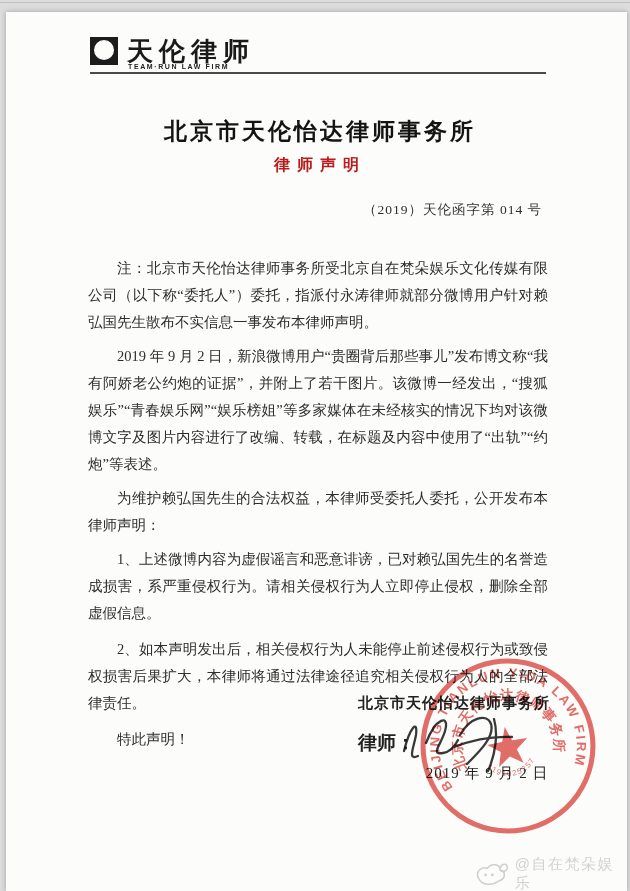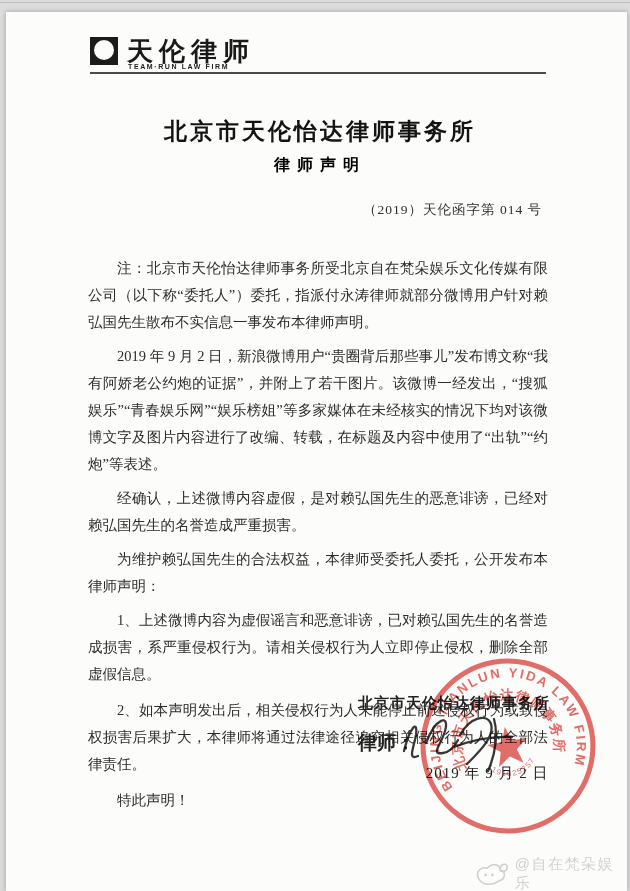--- a/index.html
+++ b/index.html
@@ -17,21 +17,21 @@
     box-shadow:0 0 5px rgba(0,0,0,.28);
   }
   
   .logo-square { position:absolute; left:84px; top:25px; width:28px; height:28px; background:#1c1c1c; }
   .logo-square .circle { position:absolute; left:4px; top:3px; width:20px; height:20px; border-radius:50%; background:#fcfcfa; }
   .logo-cn { position:absolute; left:121px; top:22px; font-size:26px; font-weight:bold; color:#1a1a1a; letter-spacing:6px; }
   .logo-en { position:absolute; left:122px; top:51px; font-size:7px; font-weight:bold; color:#222; letter-spacing:1.6px; font-family:"Liberation Sans","DejaVu Sans",sans-serif; }
   .head-rule { position:absolute; left:84px; top:60px; width:456px; height:2px; background:#4a4a4a; }
   
   .doc-title { position:absolute; left:84px; top:104px; width:460px; text-align:center; font-size:23px; font-weight:bold; color:#141414; letter-spacing:3px; }
-  .doc-subtitle { position:absolute; left:84px; top:143px; width:460px; text-align:center; font-size:16px; font-weight:bold; color:#000000; letter-spacing:7px; }
+  .doc-subtitle { position:absolute; left:84px; top:143px; width:460px; text-align:center; font-size:16px; font-weight:bold; color:#b91c1c; letter-spacing:7px; }
   .ref-no { position:absolute; left:84px; top:189px; width:452px; text-align:right; font-size:13.5px; color:#2e2e2e; letter-spacing:1px; }
   
   .body-text { position:absolute; left:82px; top:243px; width:460px; font-size:14.5px; line-height:27px; color:#2d2d2d; text-align:justify; }
   .body-text p { text-indent:2em; margin-bottom:7px; }
   .body-text p.item { margin-bottom:9px; }
   .closing { text-indent:2em; margin-top:8px; }
   
   .sig-firm { position:absolute; left:346px; top:682px; width:204px; text-align:center; font-size:15px; font-weight:bold; color:#222; letter-spacing:1px; }
   .sig-lawyer { position:absolute; left:352px; top:718px; font-size:19px; font-weight:bold; color:#222; }
   .sig-date { position:absolute; left:408px; top:752px; width:146px; text-align:center; font-size:15px; font-weight:normal; color:#222; letter-spacing:1px; }
@@ -60,21 +60,20 @@
   <div class="logo-en">TEAM·RUN  LAW  FIRM</div>
   <div class="head-rule"></div>
 
   <div class="doc-title">北京市天伦怡达律师事务所</div>
   <div class="doc-subtitle">律师声明</div>
   <div class="ref-no">（2019）天伦函字第 014 号</div>
 
   <div class="body-text">
     <p>注：北京市天伦怡达律师事务所受北京自在梵朵娱乐文化传媒有限公司（以下称“委托人”）委托，指派付永涛律师就部分微博用户针对赖弘国先生散布不实信息一事发布本律师声明。</p>
     <p>2019 年 9 月 2 日，新浪微博用户“贵圈背后那些事儿”发布博文称“我有阿娇老公约炮的证据”，并附上了若干图片。该微博一经发出，“搜狐娱乐”“青春娱乐网”“娱乐榜姐”等多家媒体在未经核实的情况下均对该微博文字及图片内容进行了改编、转载，在标题及内容中使用了“出轨”“约炮”等表述。</p>
-    <p>经确认，上述微博内容虚假，是对赖弘国先生的恶意诽谤，已经对赖弘国先生的名誉造成严重损害。</p>
     <p>为维护赖弘国先生的合法权益，本律师受委托人委托，公开发布本律师声明：</p>
     <p class="item">1、上述微博内容为虚假谣言和恶意诽谤，已对赖弘国先生的名誉造成损害，系严重侵权行为。请相关侵权行为人立即停止侵权，删除全部虚假信息。</p>
     <p class="item">2、如本声明发出后，相关侵权行为人未能停止前述侵权行为或致侵权损害后果扩大，本律师将通过法律途径追究相关侵权行为人的全部法律责任。</p>
     <p class="closing">特此声明！</p>
   </div>
 
   <div class="sig-firm">北京市天伦怡达律师事务所</div>
   <div class="sig-lawyer">律师：</div>
   <div class="sig-date">2019 年 9 月 2 日</div>
 

